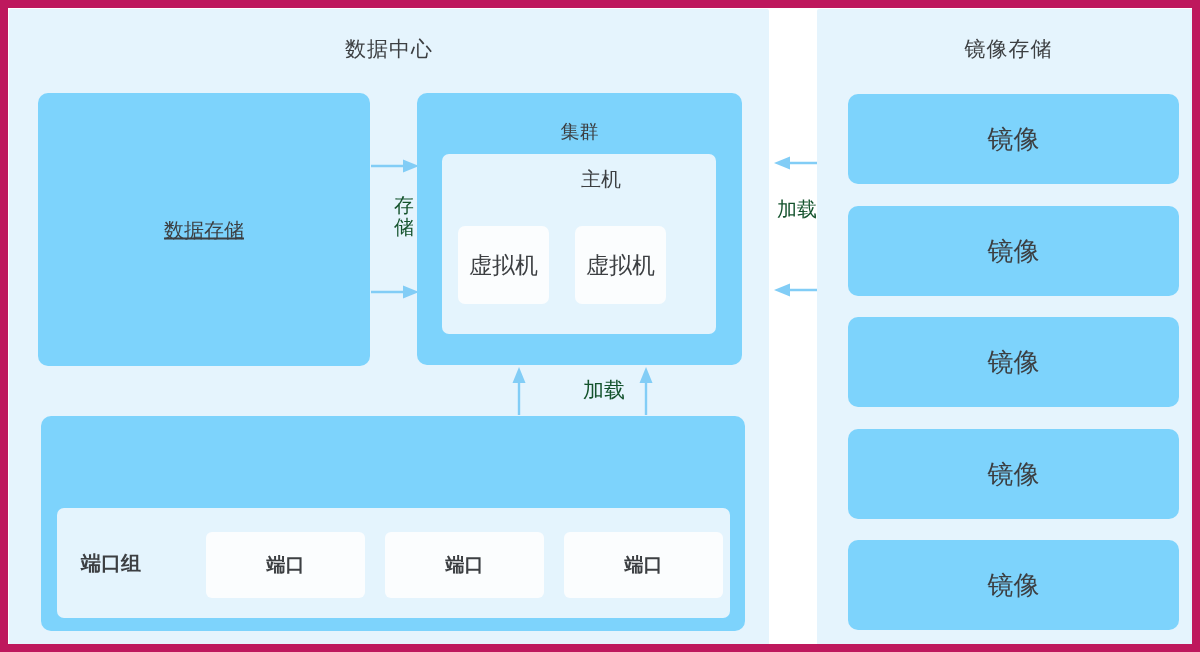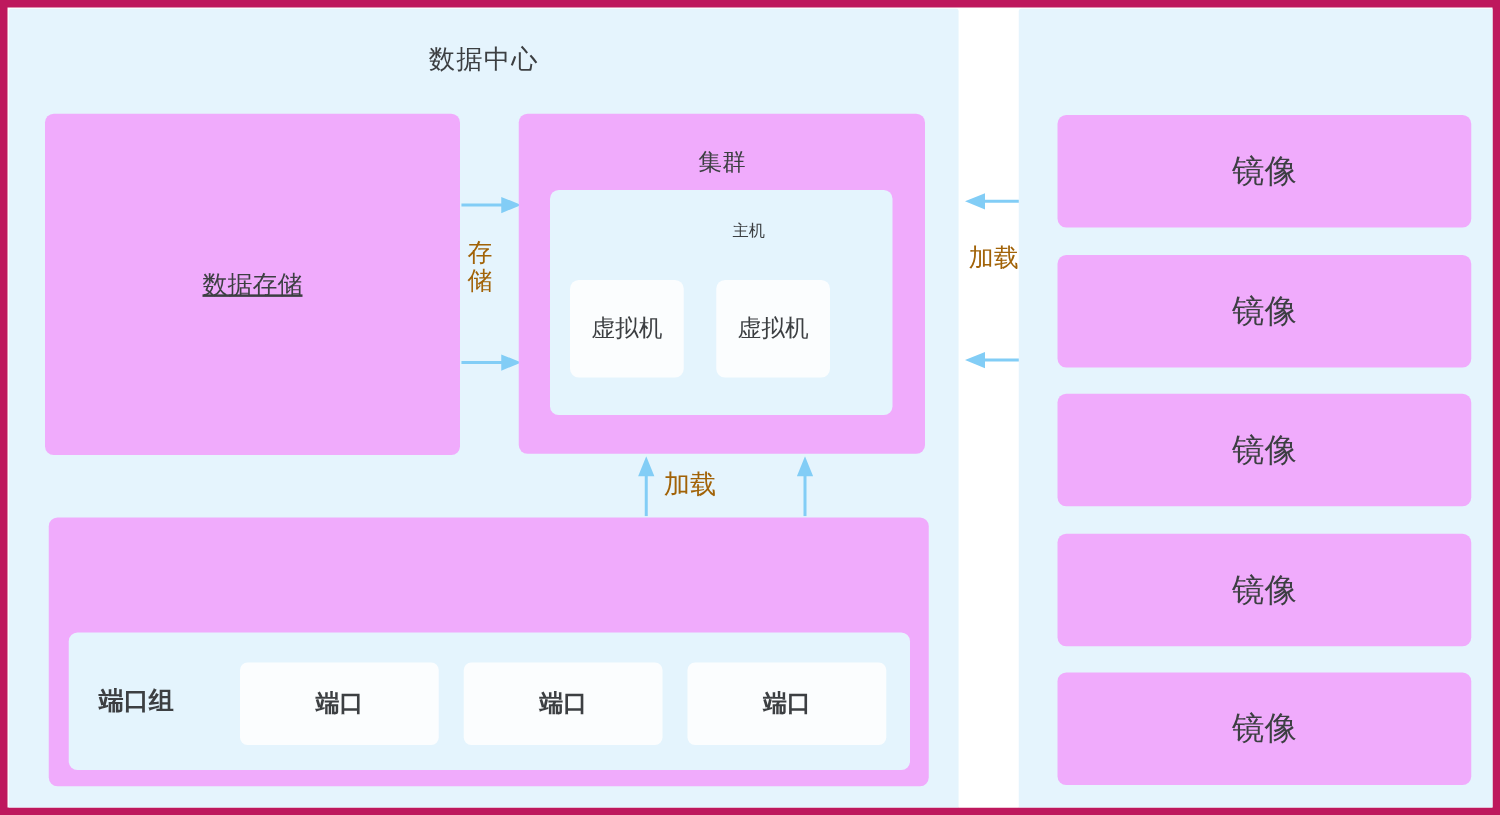--- a/index.html
+++ b/index.html
@@ -10,21 +10,21 @@
   body {
     font-family: "Liberation Sans", "DejaVu Sans", sans-serif;
   }
 
   #canvas {
     position: relative;
     width: 1200px;
     height: 652px;
     background: #ffffff;
     box-sizing: border-box;
-    border: 6px solid #be185d;
+    border: 8px solid #be185d;
     overflow: hidden;
   }
 
   
   .panel {
     position: absolute;
     background: #e5f4fd;
     border-radius: 2px;
   }
   #dc-panel  { left: 1px;   top: 1px; width: 760px; height: 644px; }
@@ -40,21 +40,21 @@
     color: #3c3f42;
     letter-spacing: 1px;
   }
 
   
   .box {
     position: absolute;
     box-sizing: border-box;
     border-radius: 7px;
   }
-  .box-mid   { background: #f0abfc; }
+  .box-mid   { background: #7dd3fc; border-radius: 10px; }
   .box-light { background: #e4f4fd; }
   .box-white { background: #fbfdfe; }
 
   .box-label {
     position: absolute;
     left: 0;
     right: 0;
     text-align: center;
     color: #3c3f42;
   }
@@ -66,43 +66,43 @@
     font-size: 20px;
     text-decoration: underline;
   }
 
   
   #cluster { left: 408px; top: 84px; width: 325px; height: 272px; }
   #cluster > .box-label { top: 26px; font-size: 19px; }
 
   
   #host { left: 25px; top: 61px; width: 274px; height: 180px; }
-  #host > .box-label { top: 24px; font-size: 13px; margin-left: 44px; }
+  #host > .box-label { top: 12px; font-size: 20px; margin-left: 44px; }
 
   
   .vm { top: 72px; width: 91px; height: 78px; border-radius: 7px; }
   #vm-1 { left: 16px; }
   #vm-2 { left: 133px; }
-  .vm .box-label { top: 50%; transform: translateY(-50%); font-size: 19px; }
+  .vm .box-label { top: 50%; transform: translateY(-50%); font-size: 23px; }
 
   
   #switch { left: 32px; top: 407px; width: 704px; height: 215px; }
   #switch > .box-label { top: 26px; font-size: 21px; }
 
   
   #port-group { left: 16px; top: 92px; width: 673px; height: 110px; font-weight: bold; }
   #port-group-label {
     position: absolute;
     left: 24px;
     top: 50%;
     transform: translateY(-50%);
     font-size: 20px;
     color: #3c3f42;
   }
-  .port { top: 24px; width: 159px; height: 66px; border-radius: 6px; }
+  .port { top: 24px; width: 159px; height: 66px; border-radius: 6px; margin-left: 12px; }
   #port-1 { left: 137px; }
   #port-2 { left: 316px; }
   #port-3 { left: 495px; }
   .port .box-label { top: 50%; transform: translateY(-50%); font-size: 19px; }
 
   
   .mirror { left: 31px; width: 331px; height: 90px; }
   #mirror-1 { top: 85px; }
   #mirror-2 { top: 197px; }
   #mirror-3 { top: 308px; }
@@ -125,24 +125,24 @@
   #arrow-store-2 { left: 362px; top: 276px; width: 48px; }
 
   #arrow-load-r-1 { left: 762px; top: 148px; width: 54px; }
   #arrow-load-r-2 { left: 762px; top: 275px; width: 54px; }
 
   #arrow-load-up-1 { left: 503px; top: 358px; height: 48px; }
   #arrow-load-up-2 { left: 630px; top: 358px; height: 48px; }
 
   .edge-label {
     position: absolute;
-    color: #a16207;
+    color: #14532d;
     font-size: 20px;
     line-height: 1.12;
-    text-align: left;
+    text-align: right;
   }
   #label-store    { left: 367px; top: 185px; width: 38px; }
   #label-load-right { left: 769px; top: 190px; width: 40px; }
   #label-load-up  { left: 524px; top: 369px; width: 92px; font-size: 21px; }
 
   
   #gutter {
     position: absolute;
     left: 761px;
     top: 1px;
@@ -234,20 +234,21 @@
   </div>
   <div class="arrow-h" id="arrow-load-r-2">
     <svg width="54" height="14" viewBox="0 0 54 14">
       <line x1="54" y1="7" x2="18" y2="7" stroke="#82cdf6" stroke-width="2.4"></line>
       <polygon points="20,0.5 4,7 20,13.5" fill="#82cdf6"></polygon>
     </svg>
   </div>
   <div class="edge-label" id="label-load-right">加载</div>
 
   <div class="panel" id="img-panel">
+    <div class="panel-title">镜像存储</div>
 
     <div class="box box-mid mirror" id="mirror-1">
       <div class="box-label">镜像</div>
     </div>
     <div class="box box-mid mirror" id="mirror-2">
       <div class="box-label">镜像</div>
     </div>
     <div class="box box-mid mirror" id="mirror-3">
       <div class="box-label">镜像</div>
     </div>

